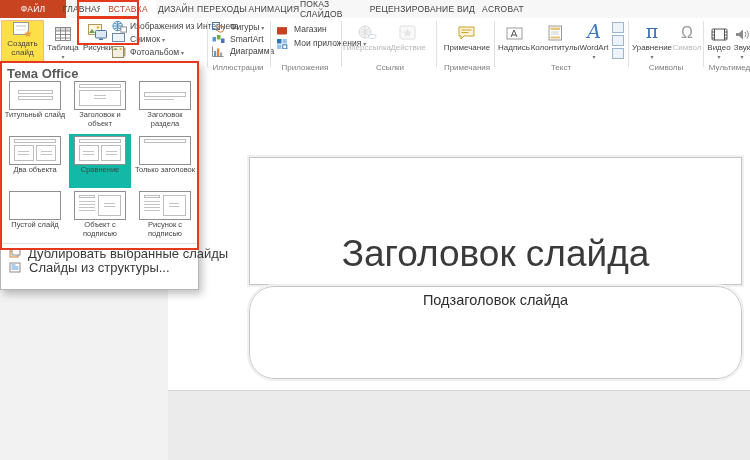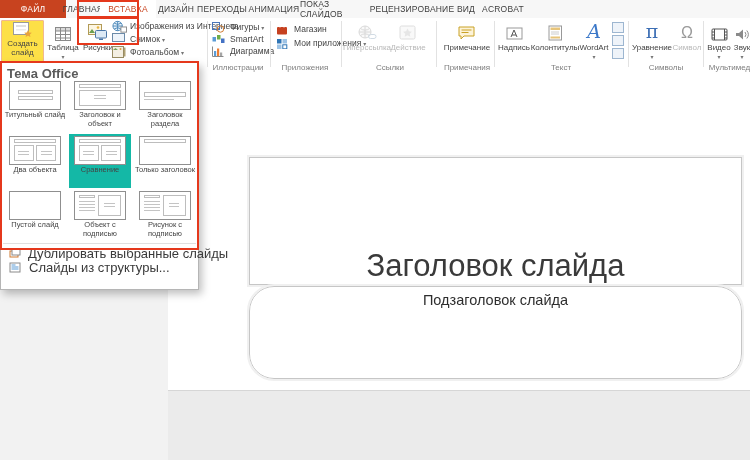--- a/index.html
+++ b/index.html
@@ -36,21 +36,21 @@
   .ministack i{display:block;width:10px;height:9px;border:1px solid #9db6d0;background:#eef3f9;}
 
   
   #leftpane{position:absolute;left:0;top:94px;width:168px;height:366px;background:#f2f2f2;
     border-right:1px solid #cccccc;}
   #canvas{position:absolute;left:168px;top:94px;width:582px;height:366px;background:#fff;}
   #canvas .graybottom{position:absolute;left:0;top:296px;width:582px;height:70px;background:#ebebeb;border-top:1px solid #d6d6d6;}
   .ph{position:absolute;left:81px;width:491px;background:#fff;border:1px solid #c6c6c6;outline:2px solid #f0f0f0;
     display:flex;justify-content:center;}
   #titlebox{top:63px;height:126px;align-items:flex-end;}
-  #titlebox .phtxt{font-size:31px;color:#3a3a3a;padding-bottom:0;}
+  #titlebox .phtxt{font-size:37px;color:#3a3a3a;padding-bottom:9px;}
   #subtitlebox{top:192px;height:91px;align-items:flex-start;border-radius:25px;}
   #subtitlebox .phtxt{font-size:14.5px;color:#2e2e2e;padding-top:5px;}
 
   
   #dropdown{position:absolute;left:0;top:62px;width:197px;height:226px;background:#fff;
     border:1px solid #b5b5b5;box-shadow:3px 4px 8px rgba(0,0,0,.25);z-index:40;}
   #dropdown .hdr{position:absolute;left:6px;top:3px;font-size:13px;color:#5a5a5a;font-weight:bold;}
   .cell{position:absolute;width:62px;height:54px;text-align:center;cursor:default;}
   .cell.selected{background:#14b8a6;}
   .thumb{width:52px;height:29px;margin:2px auto 1px;border:1px solid #8f8f8f;background:#fff;position:relative;box-sizing:border-box;}

